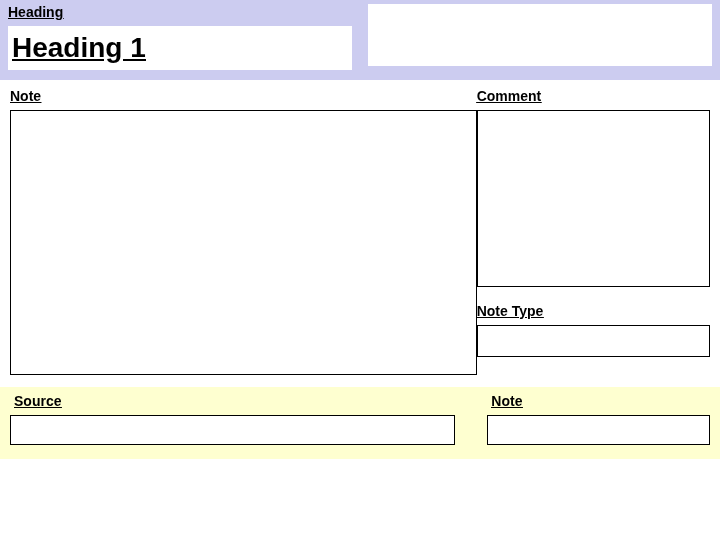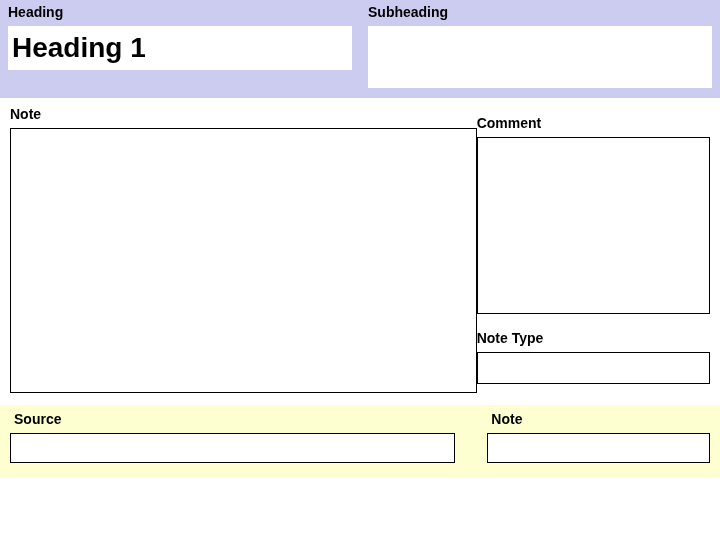--- a/index.html
+++ b/index.html
@@ -1,25 +1,25 @@
 <!DOCTYPE html>
 <html><head>
   <meta charset="utf-8">
   <style>
-    * { box-sizing: border-box; margin: 0; padding: 0; }
+    * { box-sizing: border-box; margin: 0; padding: 0; text-decoration: underline; }
     body { width: 720px; height: 540px; font-family: Arial, sans-serif; background: #fff; overflow: hidden; }
     .top-band { background: #ccccf0; width: 100%; padding: 4px 8px 10px 8px; display: flex; gap: 16px; }
     .top-col { flex: 1; display: flex; flex-direction: column; }
     .label { font-size: 14px; font-weight: bold; color: #000; margin-bottom: 6px; }
     .heading-box { background: #fff; height: 44px; padding: 6px 4px; }
     .heading-text { font-size: 28px; font-weight: bold; }
     .subheading-box { background: #fff; height: 62px; }
     .mid-band { background: #fff; width: 100%; padding: 8px 10px 12px 10px; display: flex; }
     .note-col { flex: 2; display: flex; flex-direction: column; }
-    .comment-col { flex: 1; display: flex; flex-direction: column; justify-content: center; }
+    .comment-col { flex: 1; display: flex; flex-direction: column; }
     .note-box { border: 1px solid #000; height: 265px; background: #fff; }
     .comment-box { border: 1px solid #000; height: 177px; background: #fff; margin-bottom: 16px; }
     .notetype-box { border: 1px solid #000; height: 32px; background: #fff; }
     .bottom-band { background: #feffd0; width: 100%; padding: 6px 10px 14px 10px; display: flex; gap: 32px; }
     .source-col { flex: 2; display: flex; flex-direction: column; }
     .page-col { flex: 1; display: flex; flex-direction: column; }
     .source-label, .page-label { font-size: 14px; font-weight: bold; margin-left: 4px; margin-bottom: 6px; }
     .source-box { border: 1px solid #000; height: 30px; background: #fff; }
     .page-box { border: 1px solid #000; height: 30px; background: #fff; }
     .notetype-wrap { display: flex; flex-direction: column; }
@@ -28,21 +28,20 @@
 <body>
 
 <div class="top-band">
   <div class="top-col">
     <div class="label">Heading</div>
     <div class="heading-box">
       <div class="heading-text">Heading 1</div>
     </div>
   </div>
   <div class="top-col">
-    <div class="label">Subheading</div>
     <div class="subheading-box">
       <div></div>
     </div>
   </div>
 </div>
 
 <div class="mid-band">
   <div class="note-col">
     <div class="label">Note</div>
     <div class="note-box">

